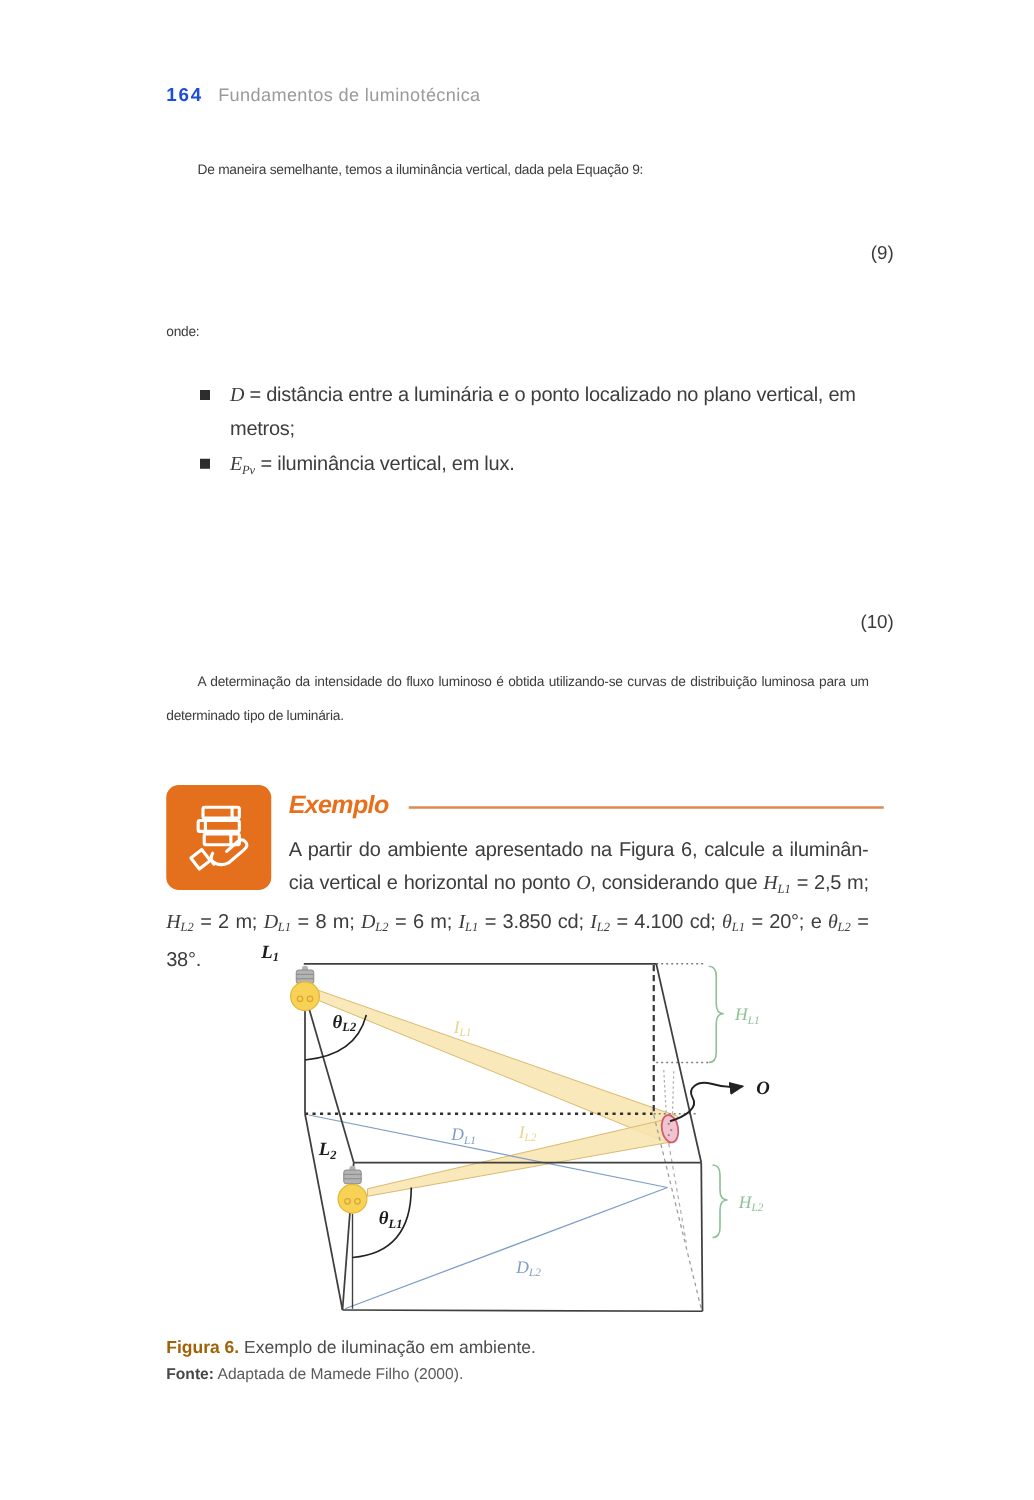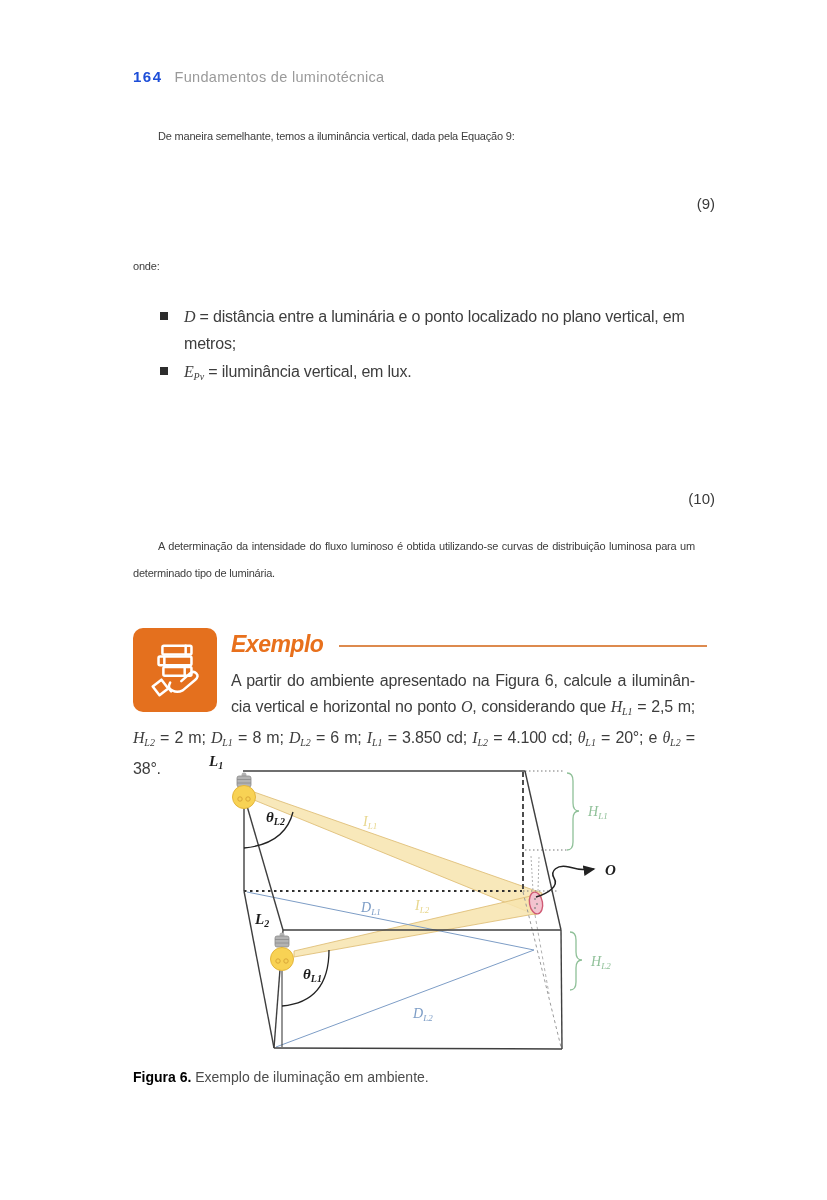--- a/index.html
+++ b/index.html
@@ -34,28 +34,28 @@
   
   .blist{left:160px;width:535px;margin:0;padding:0;list-style:none;font-size:16px;
          line-height:27px;letter-spacing:-0.2px;}
   .blist li{position:relative;padding-left:24px;margin-bottom:1px;}
   .sq{position:absolute;left:0;top:9px;width:8px;height:8px;background:#2d2d2d;}
   
   .example{left:133px;width:562px;}
   .ex-icon{float:left;width:84px;height:84px;margin:2px 14px 6px 0;background:#e4701e;
            border-radius:10px;display:flex;align-items:center;justify-content:center;}
   .ex-titlerow{display:flex;align-items:center;height:36px;}
-  .ex-title{color:#e8701c;font-size:23px;font-weight:bold;font-style:italic;
+  .ex-title{color:#e8701c;font-size:20px;font-weight:bold;font-style:italic;
             letter-spacing:-0.5px;}
   .ex-rule{flex:1;border-top:2px solid #dd8a4e;margin:4px -12px 0 16px;}
   .ex-body{margin:6px 0 0;font-size:16px;line-height:26px;letter-spacing:-0.2px;
            text-align:justify;}
   
   .caption{left:133px;width:562px;font-size:14px;color:#4c4c4c;margin:0;}
-  .caption b{color:#000000;}
+  .caption b{color:#a16207;}
   .fonte{left:133px;width:562px;font-size:12.5px;color:#5a5a5a;margin:0;}
   .fonte b{color:#474747;}
   
   .flab{font-family:"Liberation Serif",serif;font-style:italic;font-weight:bold;
         font-size:15px;fill:#1c1c1c;}
   .fsub{font-size:10px;}
   .fyellow{font-family:"Liberation Serif",serif;font-style:italic;font-size:14px;
            fill:#e7d68c;font-weight:normal;}
   .fblue{font-family:"Liberation Serif",serif;font-style:italic;font-size:14px;
          fill:#7d9dc6;font-weight:normal;}
@@ -203,14 +203,15 @@
     <text class="fyellow" x="230" y="74"><tspan>I</tspan><tspan class="fsub9" dy="3">L1</tspan></text>
     <text class="fyellow" x="282" y="158"><tspan>I</tspan><tspan class="fsub9" dy="3">L2</tspan></text>
     <text class="fblue" x="228" y="160"><tspan>D</tspan><tspan class="fsub9" dy="3">L1</tspan></text>
     <text class="fblue" x="280" y="266"><tspan>D</tspan><tspan class="fsub9" dy="3">L2</tspan></text>
     <text class="fgreen" x="455" y="64"><tspan>H</tspan><tspan class="fsub9" dy="3">L1</tspan></text>
     <text class="fgreen" x="458" y="214"><tspan>H</tspan><tspan class="fsub9" dy="3">L2</tspan></text>
     <text class="flab" x="472" y="123" font-size="16">O</text>
   </svg>
 
   <p class="abs caption" style="top:1069px;"><b>Figura 6.</b><span> Exemplo de iluminação em ambiente.</span></p>
+  <p class="abs fonte" style="top:1092px;"><b>Fonte:</b><span> Adaptada de Mamede Filho (2000).</span></p>
 
 </div>
 
 </body></html>

